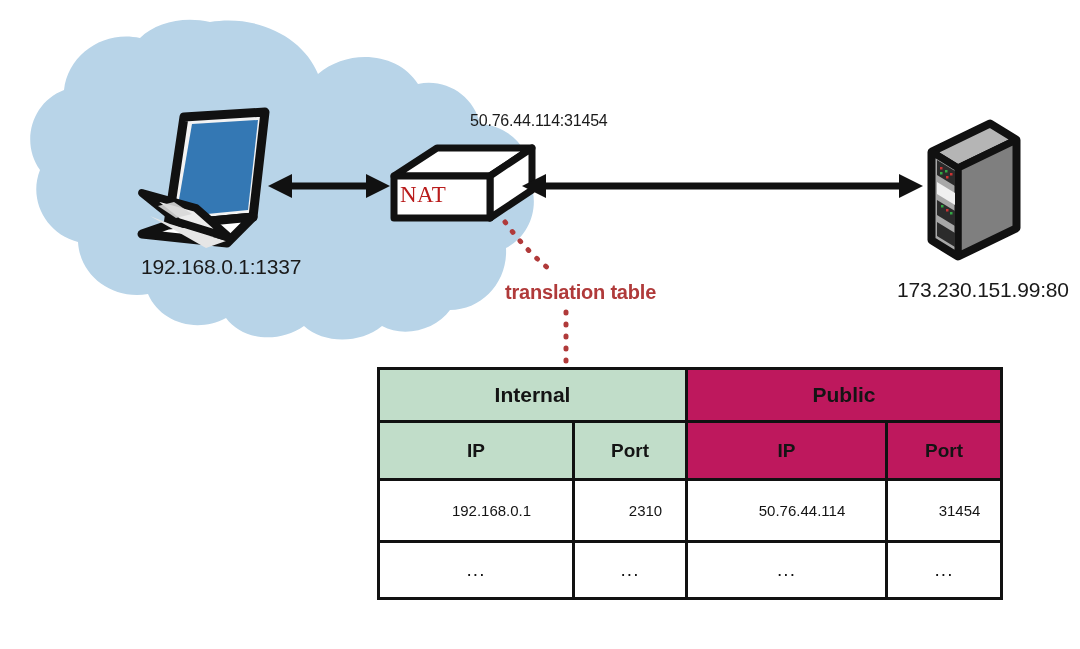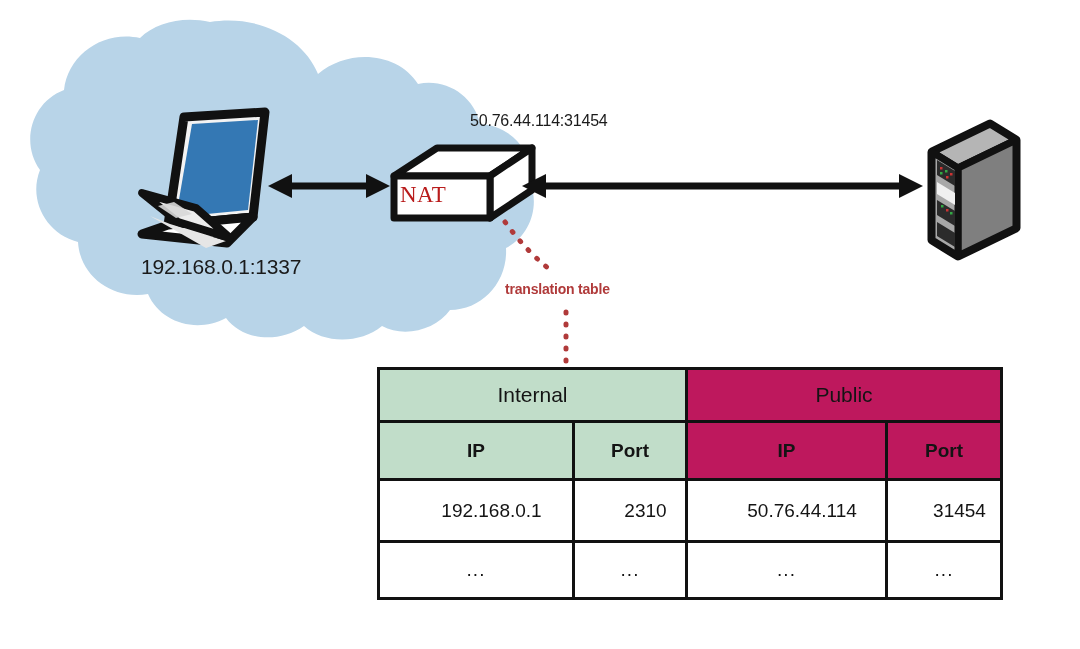--- a/index.html
+++ b/index.html
@@ -52,21 +52,21 @@
 
   #label-server {
     left: 897px;
     top: 278px;
     font-size: 21px;
   }
 
   #label-translation {
     left: 505px;
     top: 281px;
-    font-size: 14px;
+    font-size: 20px;
     font-weight: bold;
     color: #b03a3a;
   }
 
   #label-nat-box {
     position: absolute;
     left: 400px;
     top: 182px;
     font-size: 23px;
     color: #b91c1c;
@@ -87,31 +87,31 @@
   #translation-table td {
     border: 3px solid #111111;
     text-align: center;
     vertical-align: middle;
     color: #141414;
     font-family: "Liberation Sans", sans-serif;
   }
   .grp-head {
     height: 48px;
     font-size: 21px;
-    font-weight: normal;
+    font-weight: bold;
     margin-top: 48px;
   }
   .sub-head {
     height: 53px;
     font-size: 19px;
     font-weight: bold;
   }
   .data-cell {
     height: 57px;
-    font-size: 19px;
+    font-size: 15px;
     padding-left: 32px;
   }
   .ellipsis-cell {
     height: 52px;
     font-size: 19px;
     letter-spacing: 1px;
   }
   .cell-internal { background: #c1ddc9; }
   .cell-public   { background: #be185d; }
   .cell-white    { background: #ffffff; }
@@ -206,20 +206,21 @@
     <g>
       <path d="M 505 222 C 524 248 540 262 553 272" fill="none" stroke="#b03a3a" stroke-width="5" stroke-linecap="round" stroke-dasharray="1 11"></path>
       <path d="M 566 312 L 566 364" fill="none" stroke="#b03a3a" stroke-width="5" stroke-linecap="round" stroke-dasharray="1 11"></path>
     </g>
   </svg>
 
   <div class="label" id="label-client">192.168.0.1:1337</div>
 
   <div class="label" id="label-nat-public">50.76.44.114:31454</div>
 
+  <div class="label" id="label-server">173.230.151.99:80</div>
 
   <div class="label" id="label-translation">translation table</div>
 
   <div id="label-nat-box">NAT</div>
 
   <table id="translation-table">
     <colgroup>
       <col style="width:195px">
       <col style="width:113px">
       <col style="width:200px">

